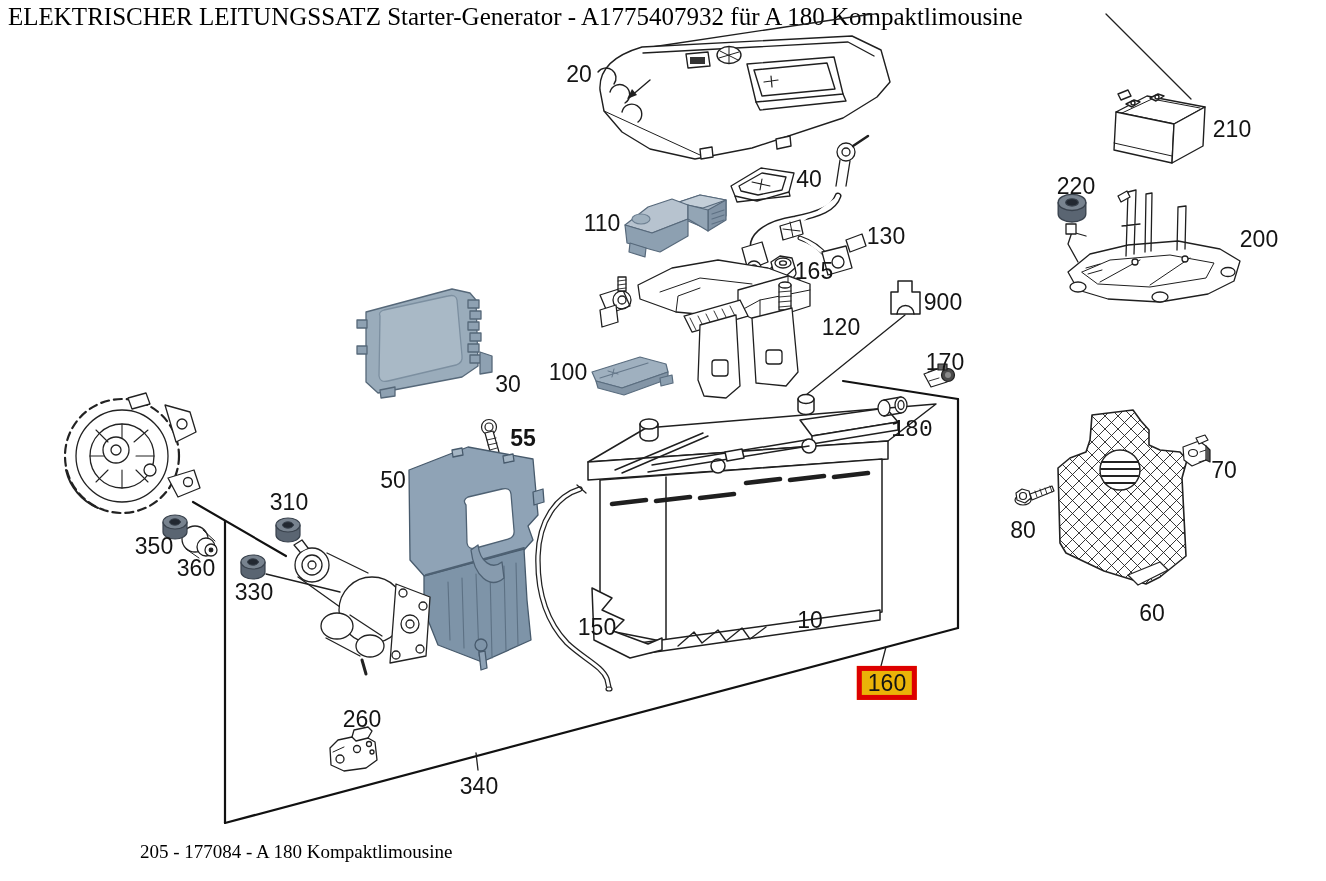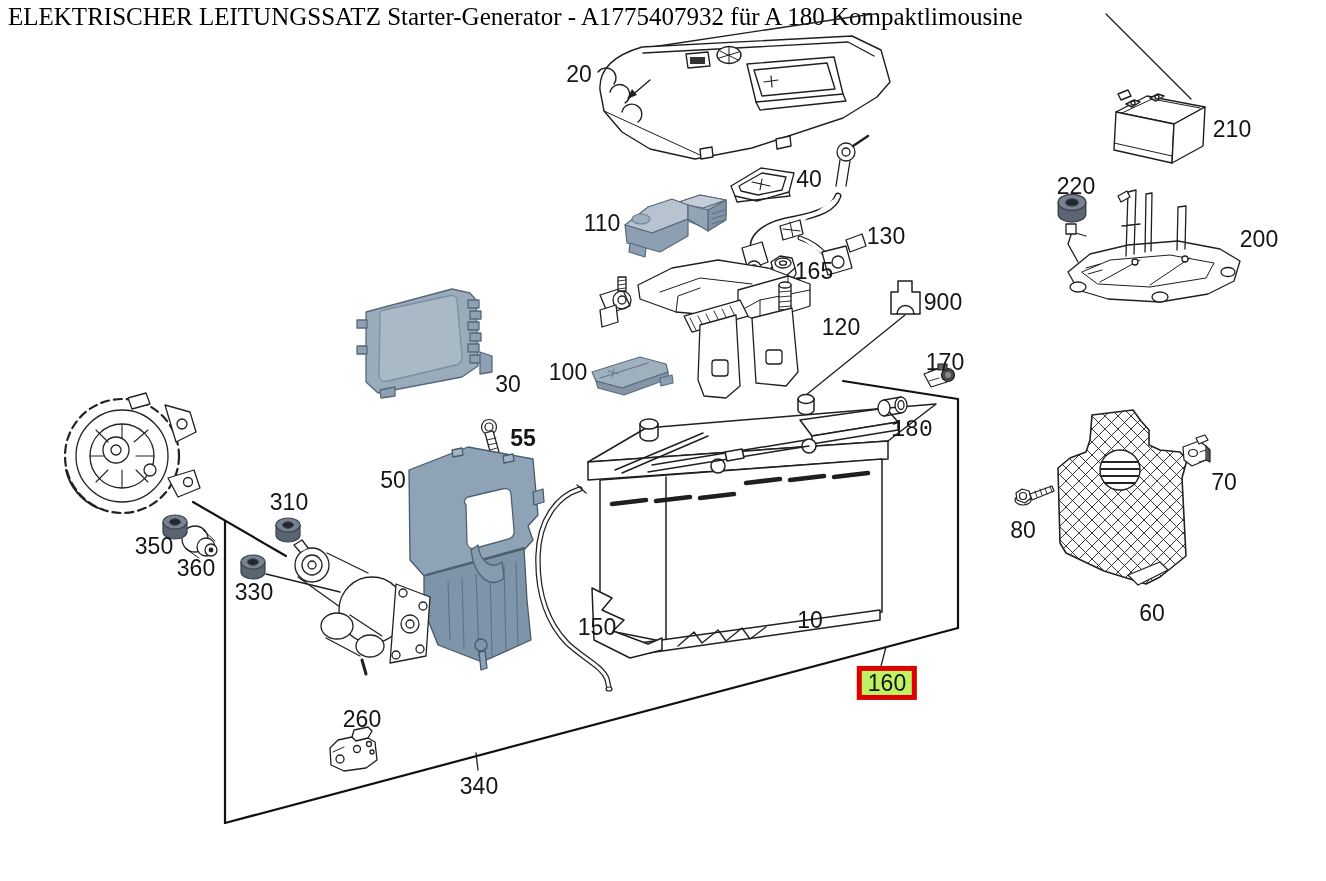--- a/index.html
+++ b/index.html
@@ -2,28 +2,29 @@
 <html><head>
 <meta charset="utf-8">
 <style>
   html,body{margin:0;padding:0;background:#fff;width:1326px;height:881px;overflow:hidden;}
   #stage{position:relative;width:1326px;height:881px;background:#fff;font-family:"Liberation Sans",sans-serif;}
   #title{position:absolute;left:8px;top:3px;font:25px "Liberation Serif",serif;color:#000;white-space:nowrap;z-index:1;}
   #footer{position:absolute;left:140px;top:841px;font:19px "Liberation Serif",serif;color:#000;white-space:nowrap;z-index:1;}
   #art{position:absolute;left:0;top:0;z-index:2;}
   #labels{position:absolute;left:0;top:0;width:100%;height:100%;z-index:4;}
   .plabel{position:absolute;transform:translate(-50%,-50%);font:23px "Liberation Sans",sans-serif;color:#141414;white-space:nowrap;line-height:1.05;}
-  .plabel.hl{border:5px solid #ec4899;background:#bef264;padding:0 6px;}
+  .plabel.hl{border:5px solid #ec4899;background:#eab308;padding:0 6px;}
 </style>
 </head>
 <body>
 
 <div id="stage">
 
   <div id="title">ELEKTRISCHER LEITUNGSSATZ Starter-Generator - A1775407932 für A 180 Kompaktlimousine</div>
+  <div id="footer">205 - 177084 - A 180 Kompaktlimousine</div>
 
   <svg id="art" width="1326" height="881" viewBox="0 0 1326 881" fill="none" stroke-linejoin="round" stroke-linecap="round">
     <defs>
       <pattern id="mesh" width="13" height="13" patternUnits="userSpaceOnUse">
         <path d="M0,0 L13,13 M13,0 L0,13" stroke="#222" stroke-width="0.9"></path>
       </pattern>
       <g id="nutproto">
         <path d="M-12,-4 L-12,6 A12,7 0 0 0 12,6 L12,-4 Z" fill="#5a6572" stroke="#39424d" stroke-width="1.2"></path>
         <ellipse cx="0" cy="-4" rx="12" ry="7" fill="#78838f" stroke="#39424d" stroke-width="1.2"></ellipse>
         <ellipse cx="0" cy="-4" rx="5.5" ry="3.2" fill="#222831" stroke="#39424d" stroke-width="1"></ellipse>
@@ -368,20 +369,20 @@
       <div class="plabel" style="left: 289px; top: 502px;">310</div>
       <div class="plabel" style="left: 154px; top: 546px;">350</div>
       <div class="plabel" style="left: 196px; top: 568px;">360</div>
       <div class="plabel" style="left: 254px; top: 592px;">330</div>
       <div class="plabel" style="left: 597px; top: 627px;">150</div>
       <div class="plabel" style="left: 772px; top: 620px; margin-left: 38px;">10</div>
       <div class="plabel" style="left: 912px; top: 430px; font-family: Liberation Mono, monospace;">180</div>
       <div class="plabel" style="left: 1232px; top: 129px;">210</div>
       <div class="plabel" style="left: 1076px; top: 186px;">220</div>
       <div class="plabel" style="left: 1259px; top: 239px;">200</div>
-      <div class="plabel" style="left: 1224px; top: 470px; margin-top: 12px;">70</div>
+      <div class="plabel" style="left: 1224px; top: 470px;">70</div>
       <div class="plabel" style="left: 1023px; top: 530px;">80</div>
       <div class="plabel" style="left: 1152px; top: 613px;">60</div>
       <div class="plabel" style="left: 362px; top: 719px;">260</div>
       <div class="plabel" style="left: 479px; top: 786px;">340</div>
       <div class="plabel hl" style="left: 887px; top: 683px; border-color: rgb(221, 0, 0);">160</div>
     </div>
 </div>
 
 </body></html>

